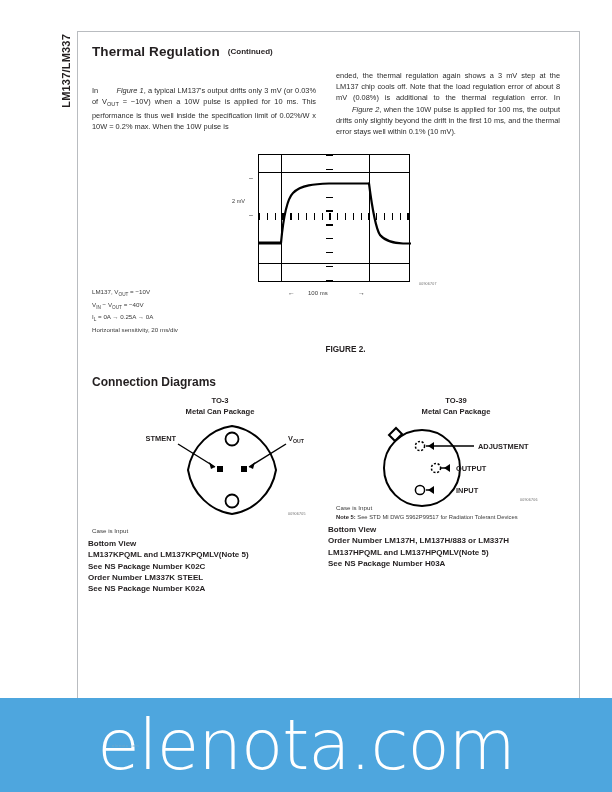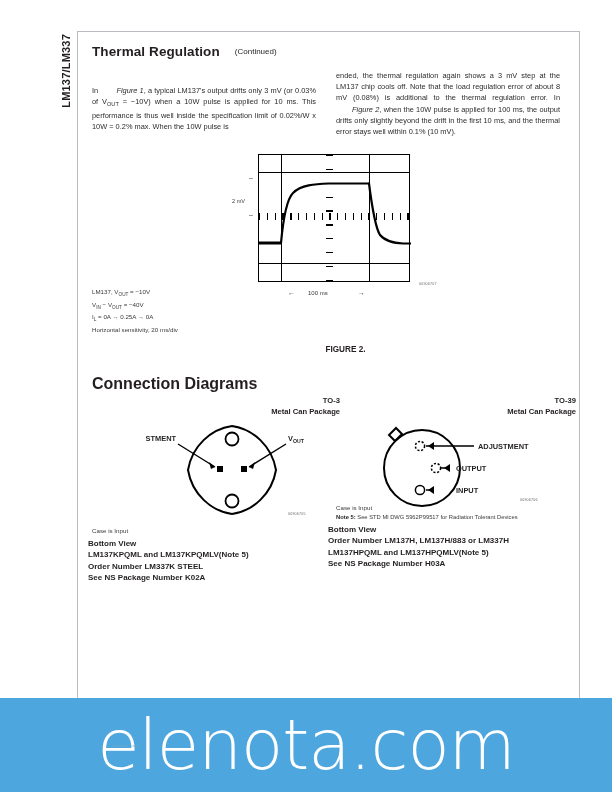--- a/index.html
+++ b/index.html
@@ -56,23 +56,23 @@
     position: absolute;
     left: 14px;
     top: 12px;
     font-size: 13.5px;
     font-weight: bold;
     color: #231f20;
     letter-spacing: .1px;
   }
   .sec-head .cont {
     font-size: 8px;
-    font-weight: normal;
+    font-weight: bold;
     letter-spacing: 0;
-    padding-left: 15px;
+    padding-left: 8px;
     vertical-align: 2px;
   }
 
   .col {
     position: absolute;
     width: 224px;
     font-size: 7.4px;
     line-height: 11.2px;
     text-align: justify;
     color: #2b2b2b;
@@ -186,29 +186,29 @@
     font-size: 8.2px;
     font-weight: bold;
     color: #231f20;
   }
 
   
   #conn-head {
     position: absolute;
     left: 14px;
     top: 343px;
-    font-size: 16px;
+    font-size: 12px;
     font-weight: bold;
     color: #231f20;
   }
 
   .pkg-head {
     position: absolute;
     width: 240px;
-    text-align: right;
+    text-align: center;
     font-size: 7.6px;
     font-weight: bold;
     line-height: 10.5px;
     color: #231f20;
   }
   #to3-head  { left: 22px;  top: 364px; }
   #to39-head { left: 258px; top: 364px; }
 
   .diagram { position: absolute; }
   #to3-dia  { left: 68px;  top: 388px; }
@@ -414,20 +414,21 @@
         <text x="142" y="21" font-family="Liberation Sans, sans-serif" font-size="7.4" font-weight="bold" fill="#231f20">V<tspan font-size="5.2" dy="1.5">OUT</tspan></text>
       </svg>
     </div>
 
     <div class="ds-code" id="to3-ds">00906705</div>
     <div class="case-note" id="to3-case">Case is Input</div>
 
     <div class="order-block" id="to3-order">
       <div>Bottom View</div>
       <div>LM137KPQML and LM137KPQMLV(Note 5)</div>
+      <div>See NS Package Number K02C</div>
       <div>Order Number LM337K STEEL</div>
       <div>See NS Package Number K02A</div>
     </div>
 
     <div class="pkg-head" id="to39-head">
       <div>TO-39</div>
       <div>Metal Can Package</div>
     </div>
 
     <div class="diagram" id="to39-dia">

